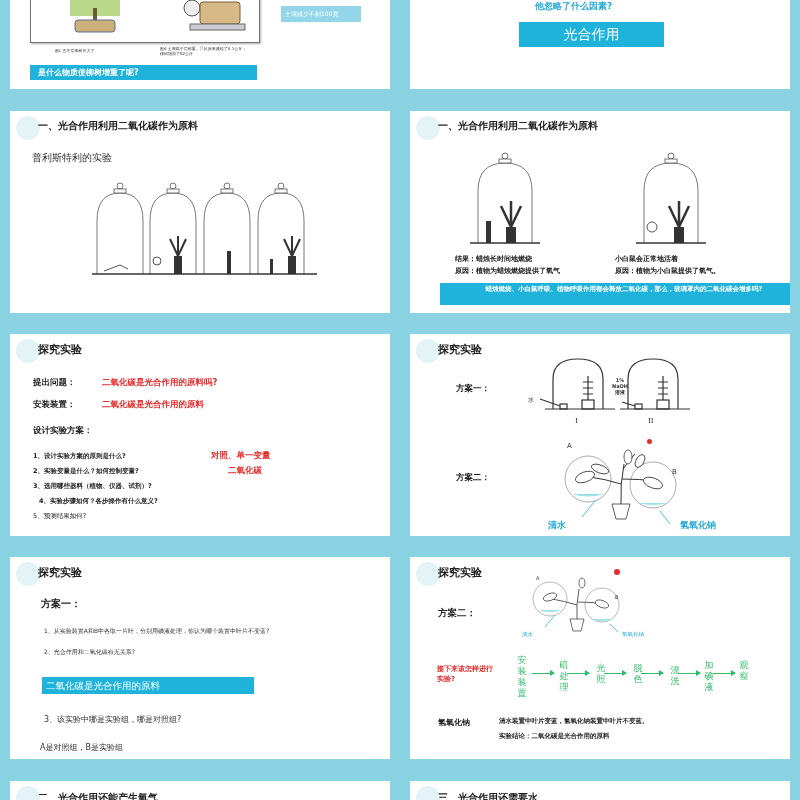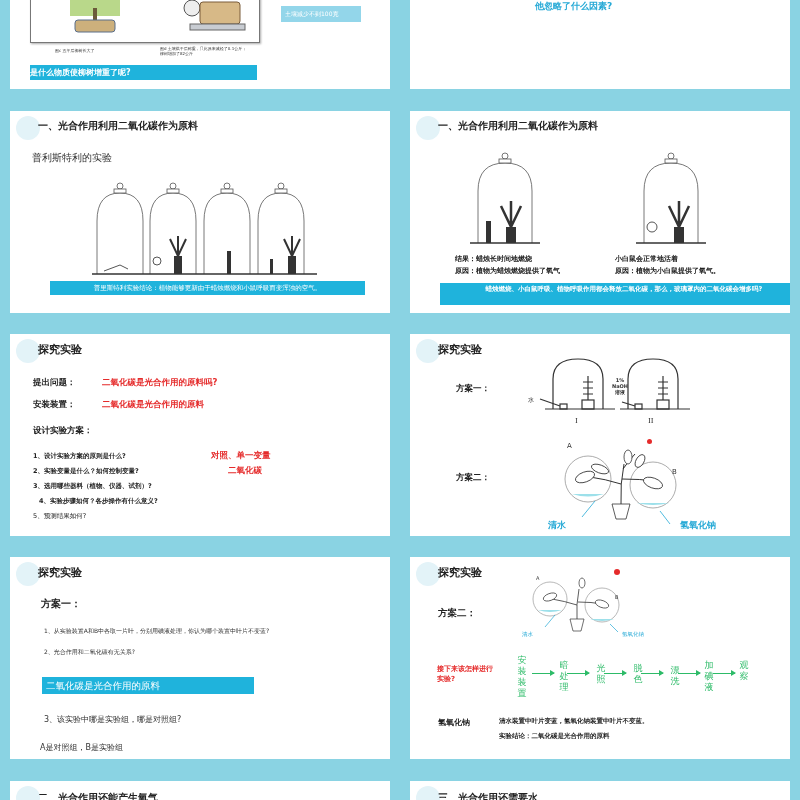--- a/index.html
+++ b/index.html
@@ -33,27 +33,28 @@
         <rect x="15" y="22" width="40" height="12" rx="3" fill="#cdb07c" stroke="#5a6e8a"></rect>
       </svg>
       <svg style="left:170px;top:118px;" width="70" height="35">
         <circle cx="12" cy="10" r="8" fill="#eee" stroke="#555"></circle>
         <rect x="20" y="4" width="40" height="22" rx="3" fill="#d7b987" stroke="#7a5c3a"></rect>
         <rect x="10" y="26" width="55" height="6" fill="#c8ccd2" stroke="#666"></rect>
       </svg>
       <div class="txt" style="left:45px;top:168px;font-size:4px;color:#333;">图c 五年后柳树长大了</div>
       <div class="txt" style="left:150px;top:166px;font-size:4px;color:#333;width:90px;white-space:normal;line-height:5px;">图d 土壤烘干后称重，只比原来减轻了0.1公斤；柳树增加了82公斤</div>
       <div class="bar" style="left:271px;top:126px;width:80px;height:16px;font-size:6px;line-height:16px;padding-left:4px;background:#93d6ea;">土壤减少不到100克</div>
-      <div class="bar" style="left:20px;top:185px;width:227px;height:15px;font-size:8px;line-height:15px;padding-left:0;font-weight:bold;">是什么物质使柳树增重了呢?</div>
+      <div class="bar" style="left:20px;top:185px;width:227px;height:15px;font-size:8px;line-height:15px;padding-left:8px;font-weight:bold;">是什么物质使柳树增重了呢?</div>
     </div>
   </div>
 
   <div class="slide" style="left:400px;top:-130px;width:400px;height:229px;">
     <div class="inner">
       <div class="txt cyan" style="left:125px;top:120px;font-size:9px;font-weight:bold;">他忽略了什么因素?</div>
+      <div class="bar" style="left:109px;top:142px;width:145px;height:25px;font-size:14px;line-height:25px;text-align:center;">光合作用</div>
     </div>
   </div>
 
   <div class="slide" style="left:0;top:101px;width:400px;height:222px;">
     <div class="inner">
       <div class="hdr-circle"></div>
       <div class="hdr-title" style="font-size:10px;">一、光合作用利用二氧化碳作为原料</div>
       <div class="txt" style="left:22px;top:40px;font-size:10px;color:#333;">普利斯特利的实验</div>
       <svg style="left:82px;top:70px;" width="225" height="95">
         <g fill="#fff" stroke="#555" stroke-width="0.8">
@@ -73,21 +74,20 @@
         <line x1="0" y1="93" x2="225" y2="93" stroke="#333" stroke-width="1.5"></line>
         <path d="M12 90 L28 84 L36 88" stroke="#555" fill="none"></path>
         <rect x="82" y="75" width="8" height="18" fill="#333"></rect>
         <path d="M86 75 L78 58 M86 75 L94 58 M86 75 L86 55" stroke="#333" stroke-width="2"></path>
         <circle cx="65" cy="80" r="4" fill="none" stroke="#555"></circle>
         <rect x="135" y="70" width="4" height="23" fill="#333"></rect>
         <rect x="196" y="75" width="8" height="18" fill="#333"></rect>
         <path d="M200 75 L192 58 M200 75 L208 58 M200 75 L200 55" stroke="#333" stroke-width="2"></path>
         <rect x="178" y="78" width="3" height="15" fill="#333"></rect>
       </svg>
-      <div class="bar" style="left:40px;top:170px;width:315px;height:14px;font-size:6.5px;line-height:14px;text-align:center;">普里斯特利实验结论：植物能够更新由于蜡烛燃烧和小鼠呼吸而变浑浊的空气。</div>
     </div>
   </div>
 
   <div class="slide" style="left:400px;top:101px;width:400px;height:222px;">
     <div class="inner">
       <div class="hdr-circle"></div>
       <div class="hdr-title" style="font-size:10px;">一、光合作用利用二氧化碳作为原料</div>
       <svg style="left:60px;top:40px;" width="70" height="95">
         <g fill="#fff" stroke="#555" stroke-width="0.8">
           <path d="M8 92 V40 Q8 12 35 12 Q62 12 62 40 V92"></path>

